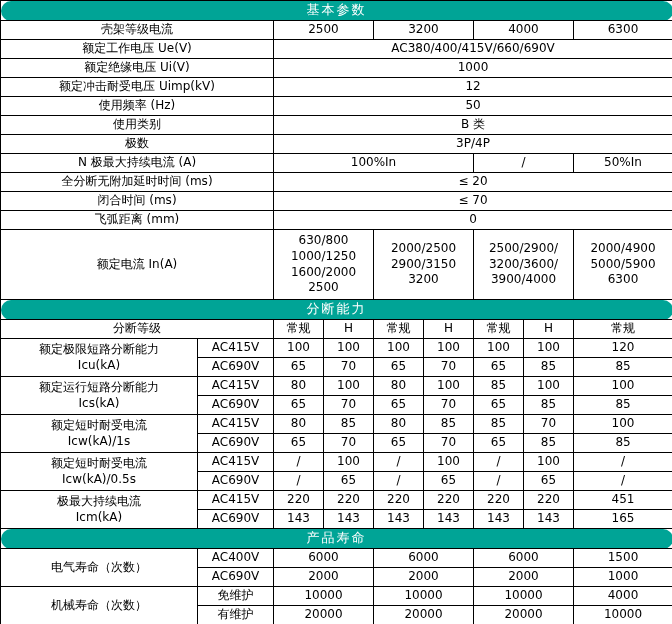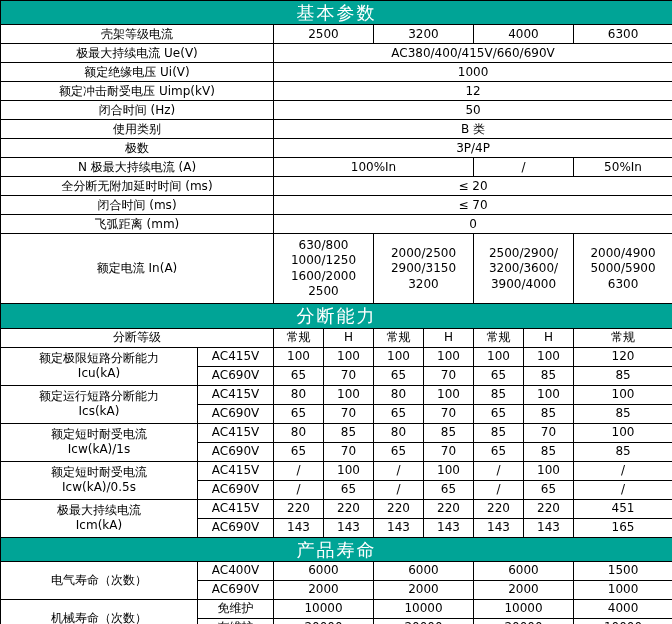--- a/index.html
+++ b/index.html
@@ -28,23 +28,24 @@
     overflow:hidden;
     white-space:pre-line;
     line-height:1.3;
   }
   table.spec tr{height:19px;}
   table.spec tr.sec{height:20px;}
   table.spec tr.tall{height:70px;}
   td.sechdr{
     background:var(--hdr-bg);
     color:var(--hdr-fg);
-    font-size:18px;
+    font-size:13px;
     letter-spacing:2px;
     text-align:center;
+    border-radius:10px;
   }
   td.label{
     text-align:left;
     padding-left:4px;
   }
   td.sub{text-align:center;}
   td.val{text-align:center;}
 </style>
 </head>
 <body>
@@ -66,33 +67,33 @@
         <td colspan="9" class="sechdr">基本参数</td>
       </tr>
       <tr>
         <td colspan="2" class="label">壳架等级电流</td>
         <td colspan="2" class="val">2500</td>
         <td colspan="2" class="val">3200</td>
         <td colspan="2" class="val">4000</td>
         <td colspan="1" class="val">6300</td>
       </tr>
       <tr>
-        <td colspan="2" class="label">极最大持续电流 Ue(V)</td>
+        <td colspan="2" class="label">额定工作电压 Ue(V)</td>
         <td colspan="7" class="val">AC380/400/415V/660/690V</td>
       </tr>
       <tr>
         <td colspan="2" class="label">额定绝缘电压 Ui(V)</td>
         <td colspan="7" class="val">1000</td>
       </tr>
       <tr>
         <td colspan="2" class="label">额定冲击耐受电压 Uimp(kV)</td>
         <td colspan="7" class="val">12</td>
       </tr>
       <tr>
-        <td colspan="2" class="label">闭合时间 (Hz)</td>
+        <td colspan="2" class="label">使用频率 (Hz)</td>
         <td colspan="7" class="val">50</td>
       </tr>
       <tr>
         <td colspan="2" class="label">使用类别</td>
         <td colspan="7" class="val">B 类</td>
       </tr>
       <tr>
         <td colspan="2" class="label">极数</td>
         <td colspan="7" class="val">3P/4P</td>
       </tr>

